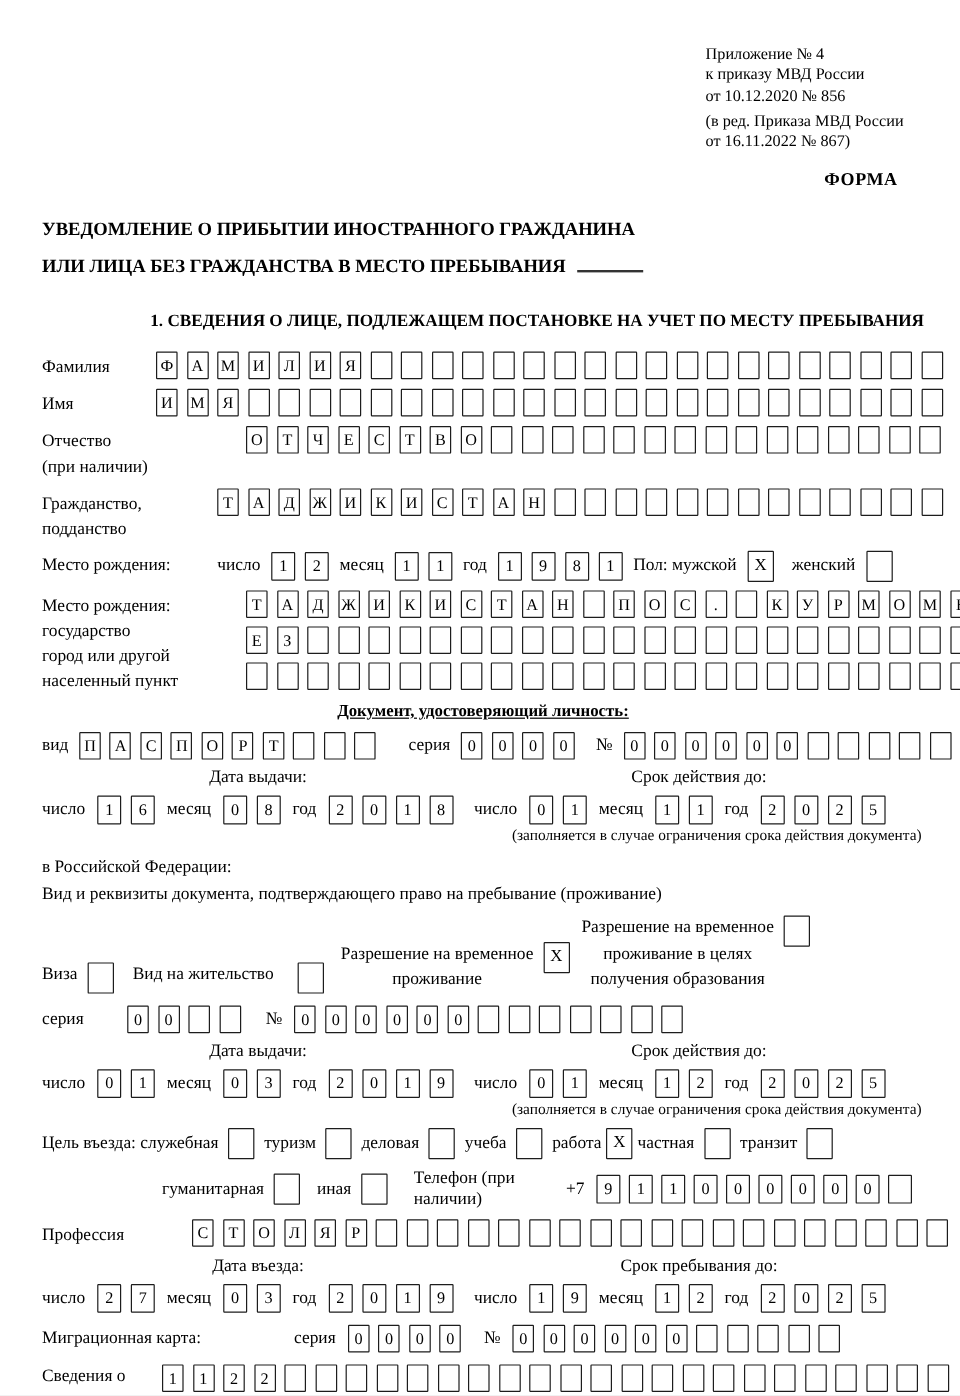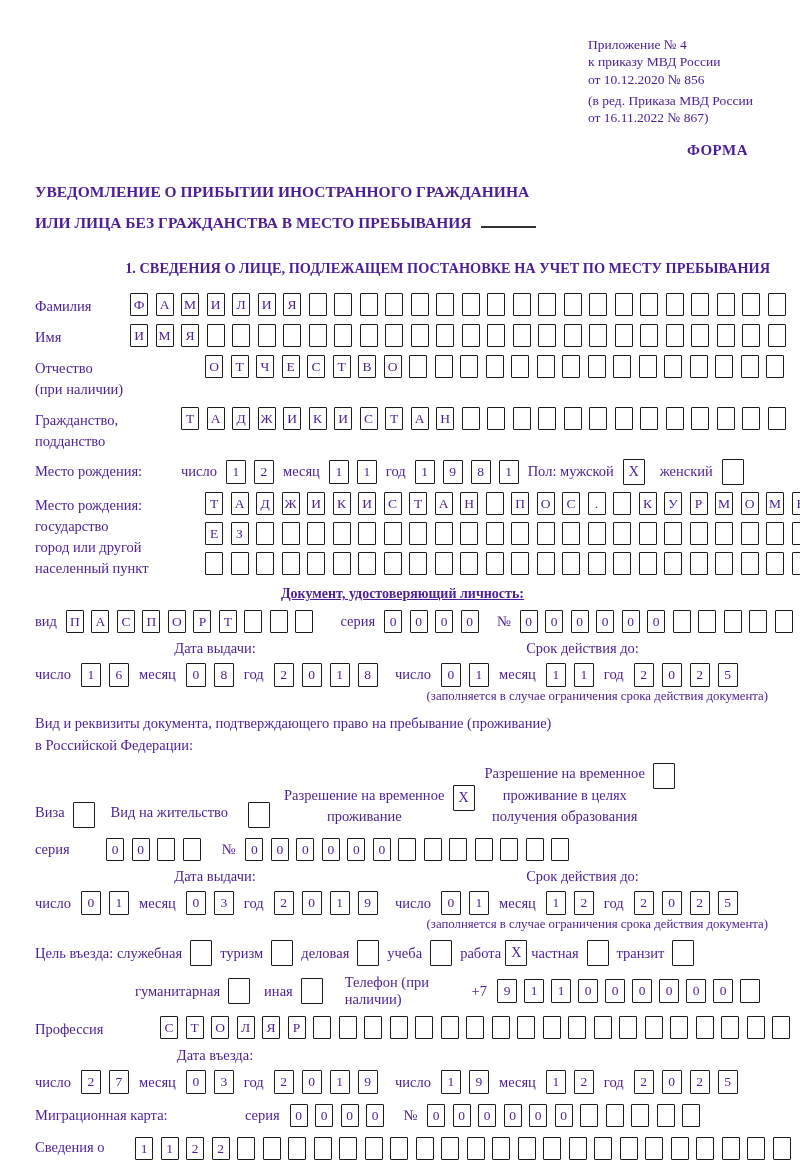--- a/index.html
+++ b/index.html
@@ -1,17 +1,17 @@
 <!DOCTYPE html>
 <html><head>
 <meta charset="utf-8">
 <style>
   html,body{margin:0;padding:0;background:#e8e8e8;}
   .page{
-    width:800px;height:1163px;margin:0 auto;background:#fff;color:#4c1d95;
+    width:800px;height:1163px;margin:0 auto;background:#fff;color:#000000;
     font-family:"Liberation Serif","DejaVu Serif",serif;
     position:relative;box-sizing:border-box;padding:36px 30px 0 35px;overflow:hidden;
   }
   .hdr-block{width:178px;margin-left:auto;margin-right:4px;font-size:13.5px;line-height:1.28;}
   .hdr-block .ed{margin-top:4px;}
   .forma{font-weight:bold;font-size:15px;text-align:right;margin:16px 22px 0 0;letter-spacing:.5px;}
   .title{font-weight:bold;font-size:15.5px;text-align:left;margin-top:18px;line-height:1.95;}
   .blank-line{display:inline-block;width:55px;border-bottom:2px solid #333;margin-left:10px;vertical-align:baseline;}
   .sec-head{font-weight:bold;font-size:14.3px;text-align:right;margin-top:22px;margin-bottom:16px;}
   .row{display:flex;align-items:flex-start;margin-bottom:7px;}
@@ -394,22 +394,22 @@
           <span class="cell">2</span>
           <span class="cell">0</span>
           <span class="cell">2</span>
           <span class="cell">5</span>
         </span>
     </div>
   </div>
   <div class="note">(заполняется в случае ограничения срока действия документа)</div>
 
   <div class="para">
+    <div>в Российской Федерации:</div>
     <div>Вид и реквизиты документа, подтверждающего право на пребывание (проживание)</div>
-    <div>в Российской Федерации:</div>
   </div>
 
   <div class="chk-row">
     <div class="chk-item">
       <span class="txt">Виза</span>
       <span class="cells chk" style="margin-right:16px">
           <span class="cell"></span>
         </span>
     </div>
     <div class="chk-item">
@@ -592,20 +592,21 @@
         <span class="cell"></span>
         <span class="cell"></span>
         <span class="cell"></span>
         <span class="cell"></span>
         <span class="cell"></span>
       </div>
   </div>
 
   <div class="two-col mt6">
     <div class="col-l col-head">Дата въезда:</div>
+    <div class="col-r col-head">Срок пребывания до:</div>
   </div>
   <div class="two-col" style="margin-bottom:10px">
     <div class="col-l dgroup">
       <span>число</span>
       <span class="cells dt">
           <span class="cell">2</span>
           <span class="cell">7</span>
         </span>
       <span>месяц</span>
       <span class="cells dt">

